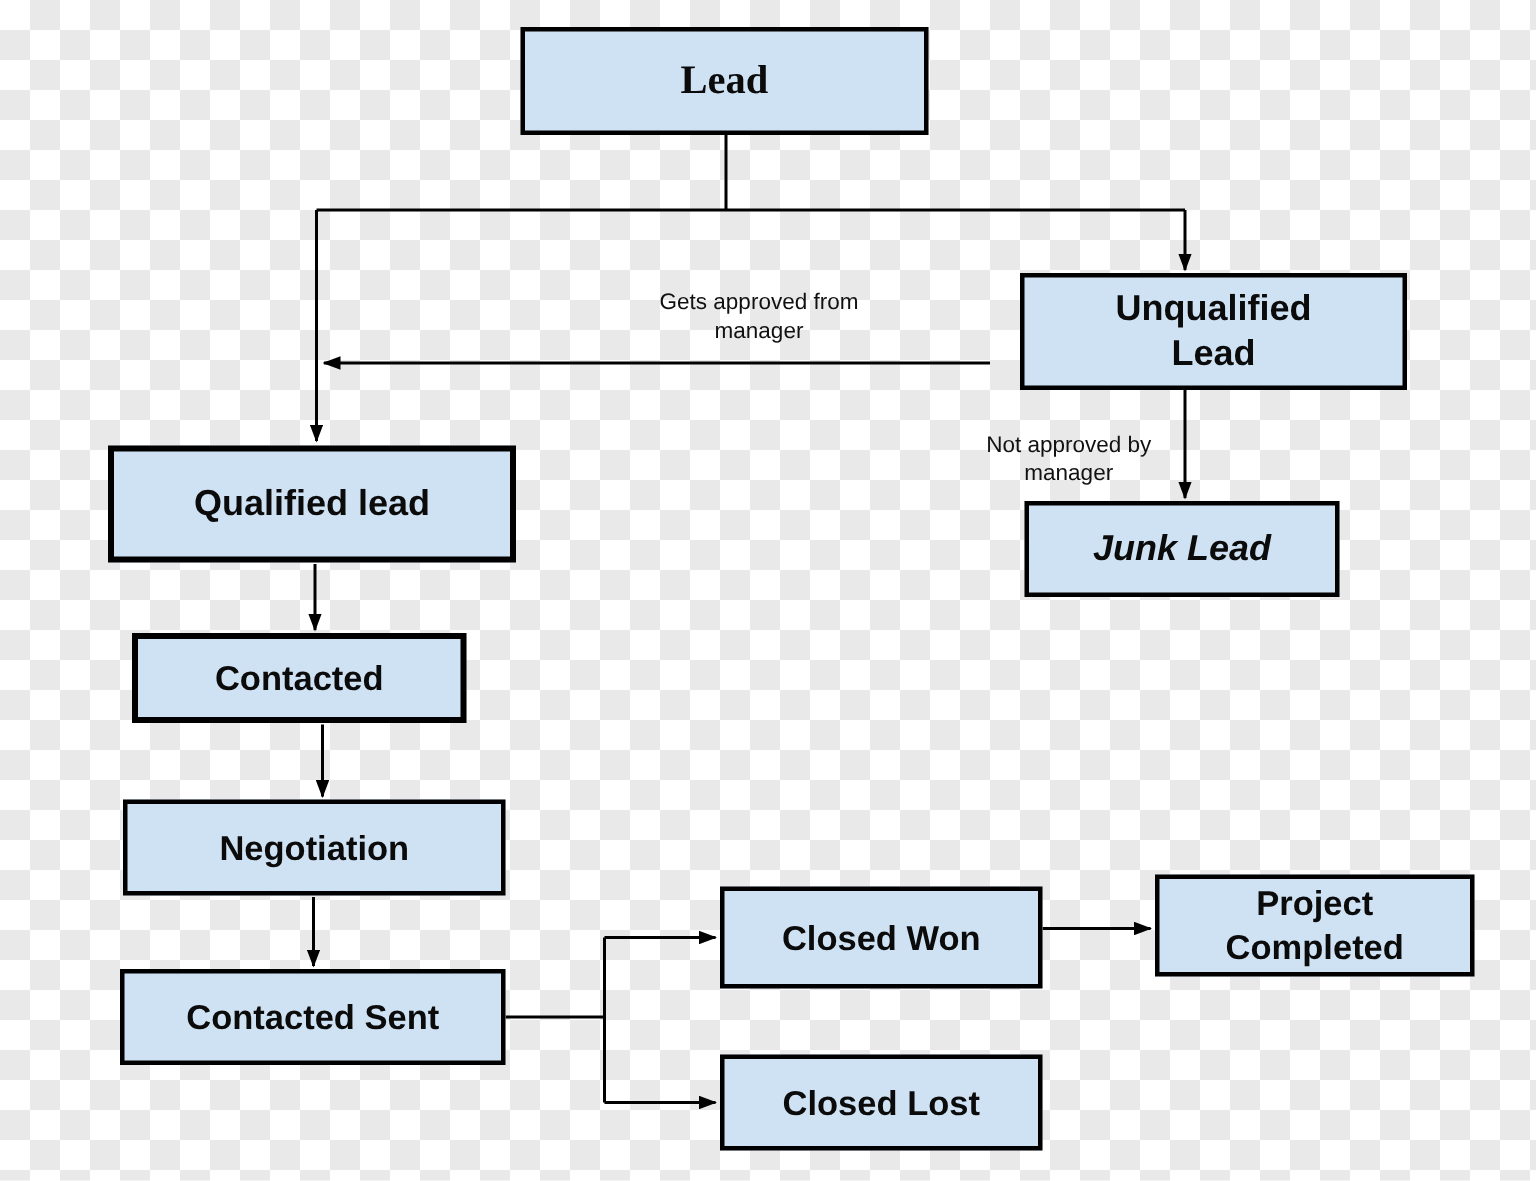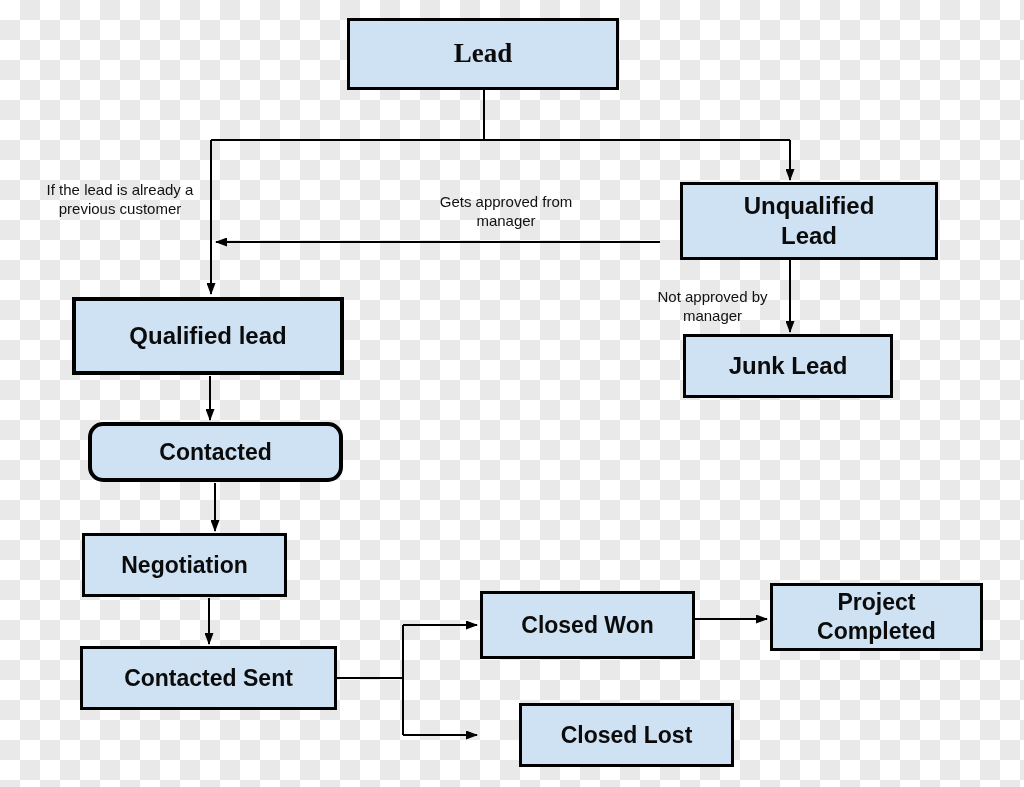--- a/index.html
+++ b/index.html
@@ -39,27 +39,27 @@
     font-weight: bold;
     font-size: 23px;
     color: #0b0b0b;
     white-space: pre-line;
     line-height: 1.25;
   }
 
   .n-lead        { left: 347px; top: 18px;  width: 272px; height: 72px;
                    font-family: "Liberation Serif", serif; font-size: 27px; }
   .n-unqualified { left: 680px; top: 182px; width: 258px; height: 78px; font-size: 24px; }
-  .n-junk        { left: 683px; top: 334px; width: 210px; height: 64px; font-size: 24px; }
+  .n-junk        { left: 683px; top: 334px; width: 210px; height: 64px; font-size: 24px; font-style: italic; }
   .n-qualified   { left: 72px;  top: 297px; width: 272px; height: 78px; border-width: 4px; font-size: 24px; }
-  .n-contacted   { left: 88px;  top: 422px; width: 255px; height: 60px; border-width: 4px; border-radius: 15px; }
-  .n-negotiation { left: 82px;  top: 533px; width: 205px; height: 64px; }
+  .n-contacted   { left: 88px;  top: 422px; width: 223px; height: 60px; border-width: 4px; }
+  .n-negotiation { left: 82px;  top: 533px; width: 255px; height: 64px; }
   .n-contract    { left: 80px;  top: 646px; width: 257px; height: 64px; }
   .n-closedwon   { left: 480px; top: 591px; width: 215px; height: 68px; justify-content: center; }
-  .n-closedlost  { left: 480px; top: 703px; width: 215px; height: 64px; margin-left: 39px; }
+  .n-closedlost  { left: 480px; top: 703px; width: 215px; height: 64px; }
   .n-project     { left: 770px; top: 583px; width: 213px; height: 68px; align-items: center; }
 
   .lbl {
     position: absolute;
     font-size: 15px;
     line-height: 1.25;
     color: #111;
     white-space: pre-line;
   }
   .lbl-prev        { left: 30px;  top: 181px; width: 180px; text-align: center; }
@@ -127,22 +127,20 @@
 
   <div class="node n-closedlost">
     <span>Closed Lost</span>
   </div>
 
   <div class="node n-project">
     <span>Project
 Completed</span>
   </div>
 
-  <div class="lbl lbl-prev">If the lead is already a
-previous customer</div>
 
   <div class="lbl lbl-approved">Gets approved from
 manager</div>
 
   <div class="lbl lbl-notapproved">Not approved by
 manager</div>
 
 </div>
 
 </body></html>

